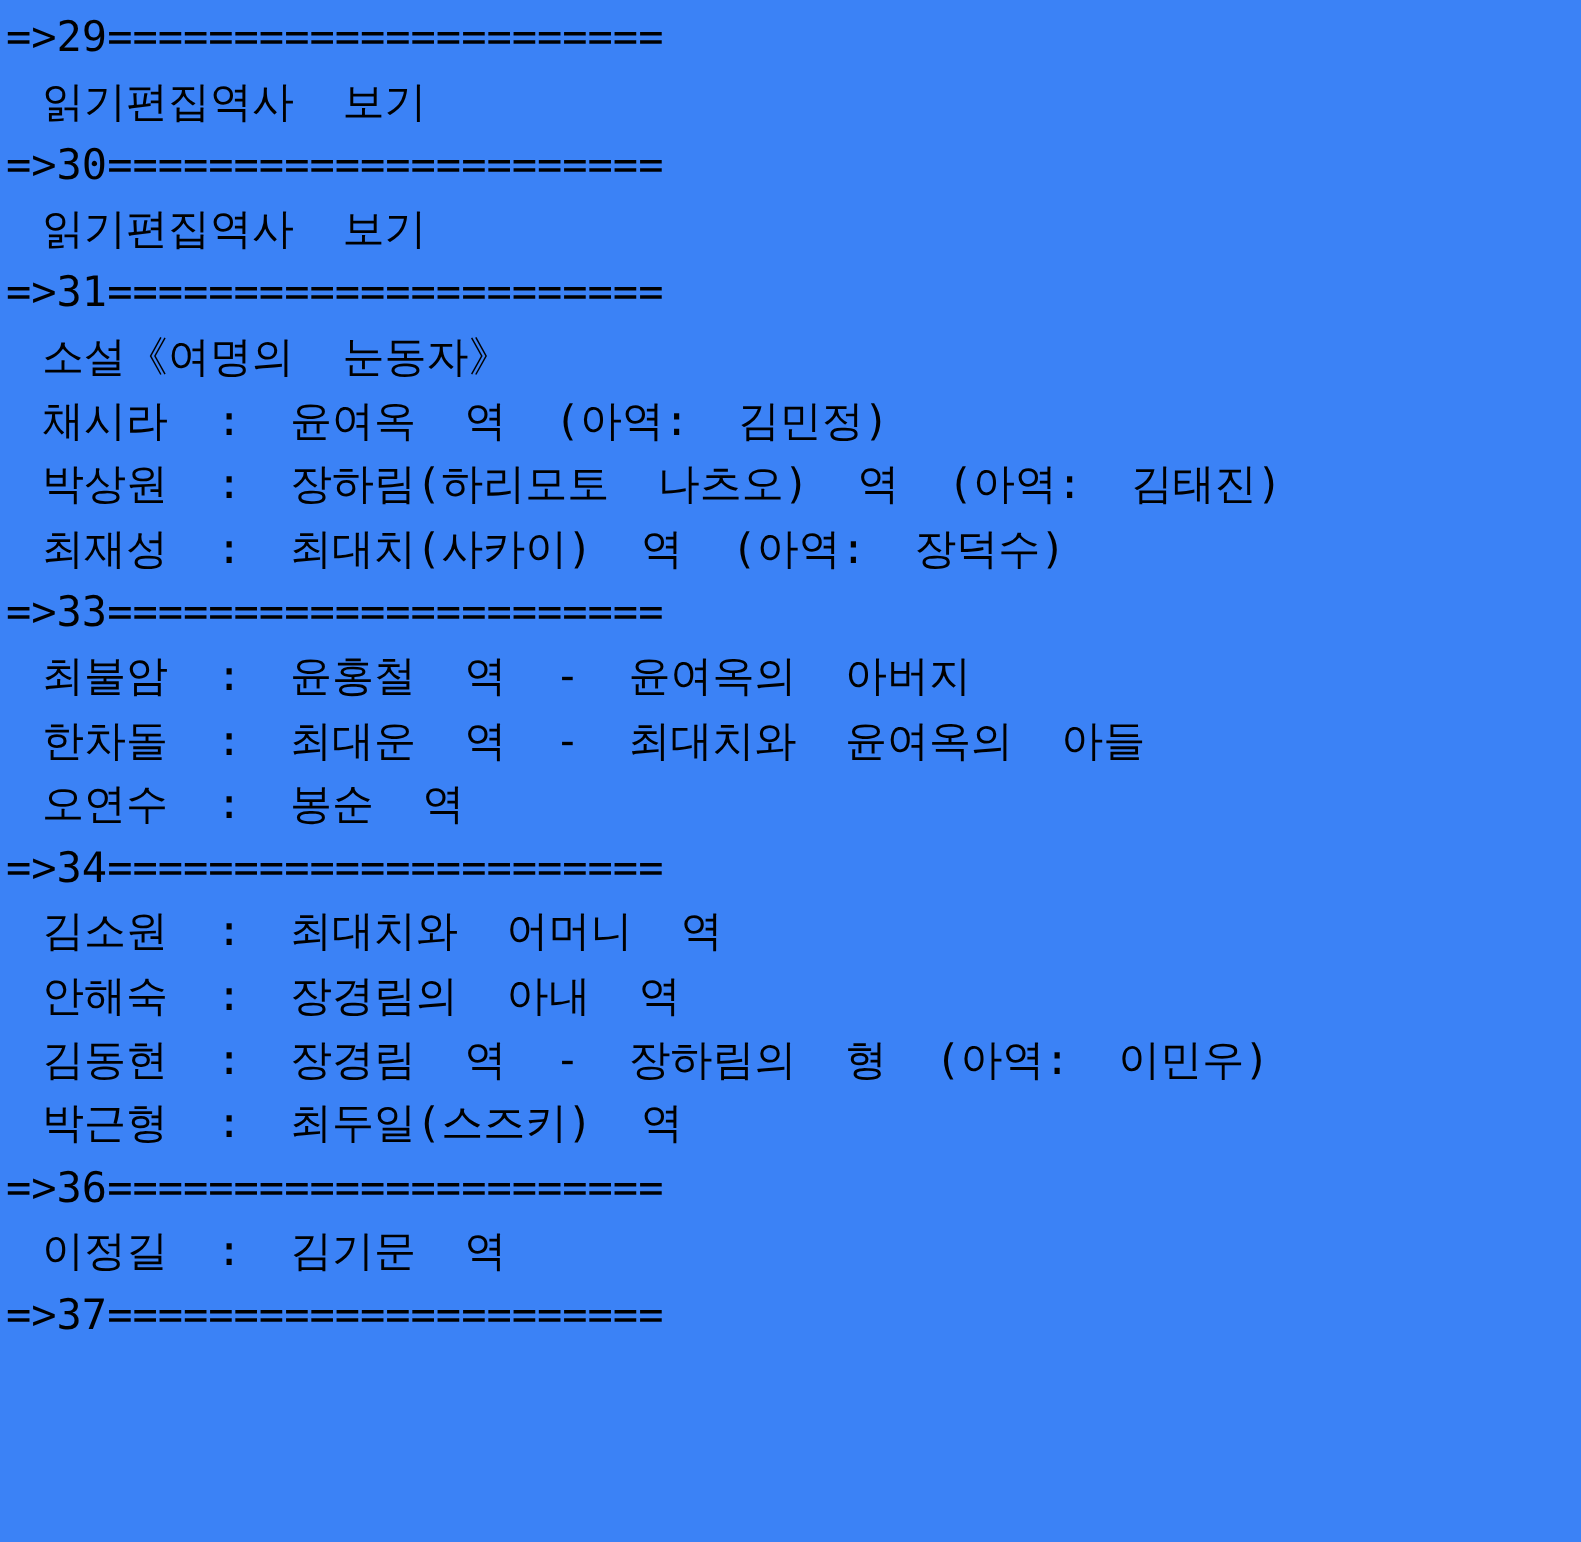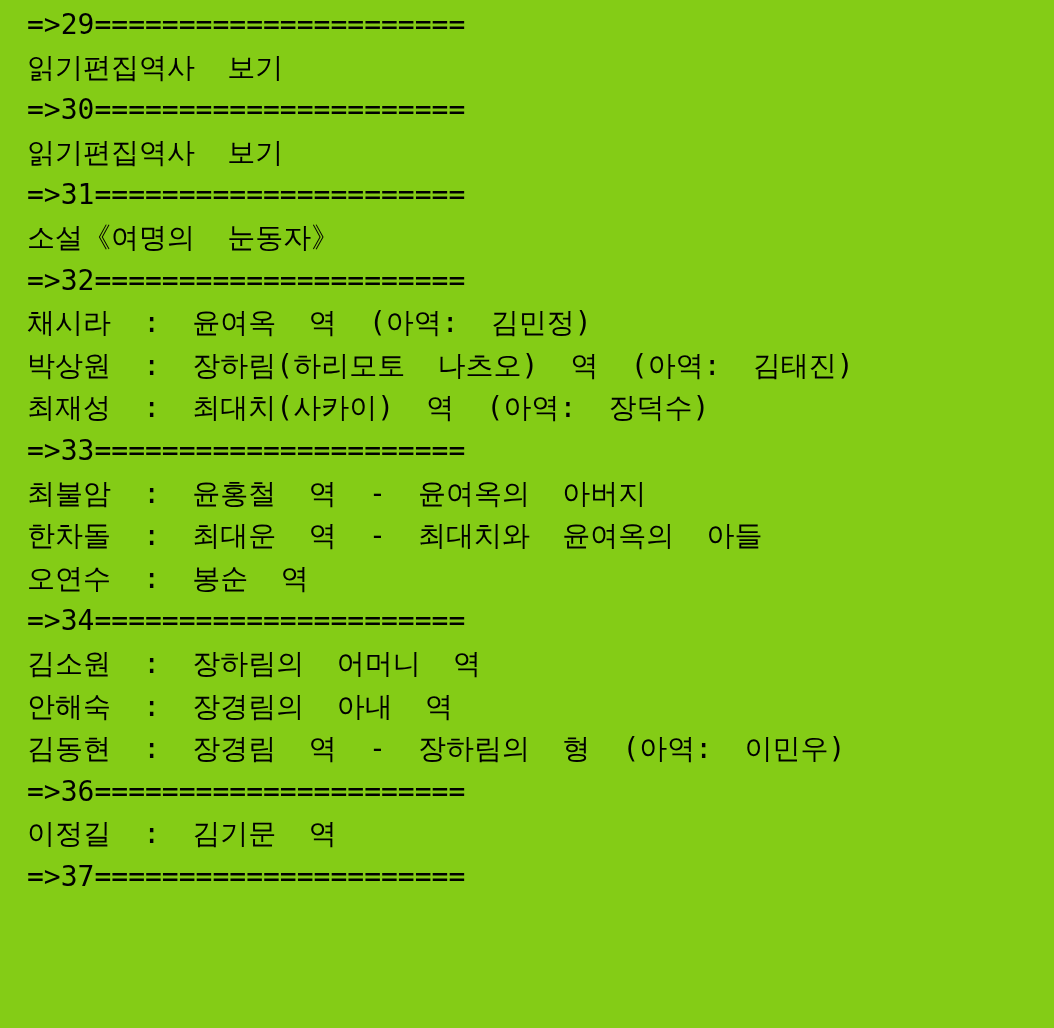--- a/index.html
+++ b/index.html
@@ -9,59 +9,60 @@
   }
   body {
     width: 1054px;
     height: 1028px;
     overflow: hidden;
   }
   .console-output {
     box-sizing: border-box;
     width: 1054px;
     height: 1028px;
-    padding: 4px 0 0 27px;
+    padding: 4px 0 0 4px;
     font-family: "DejaVu Sans Mono", monospace;
     font-size: 28px;
     color: #000000;
-    background: #84cc16;
+    background: #3b82f6;
   }
   .line {
     height: 42.6px;
     line-height: 42.6px;
     white-space: pre;
     overflow: hidden;
   }
   .line.text {
     
     word-spacing: 0.55em;
+    margin-left: 24px;
   }
   .line.separator {
     letter-spacing: 0;
     font-weight: normal;
   }
 </style>
 </head>
 <body>
 
 <div class="console-output">
   <div class="line separator">=&gt;29======================</div>
   <div class="line text">읽기편집역사 보기</div>
   <div class="line separator">=&gt;30======================</div>
   <div class="line text">읽기편집역사 보기</div>
   <div class="line separator">=&gt;31======================</div>
   <div class="line text">소설《여명의 눈동자》</div>
-  <div class="line separator">=&gt;32======================</div>
   <div class="line text">채시라 : 윤여옥 역 (아역: 김민정)</div>
   <div class="line text">박상원 : 장하림(하리모토 나츠오) 역 (아역: 김태진)</div>
   <div class="line text">최재성 : 최대치(사카이) 역 (아역: 장덕수)</div>
   <div class="line separator">=&gt;33======================</div>
   <div class="line text">최불암 : 윤홍철 역 - 윤여옥의 아버지</div>
   <div class="line text">한차돌 : 최대운 역 - 최대치와 윤여옥의 아들</div>
   <div class="line text">오연수 : 봉순 역</div>
   <div class="line separator">=&gt;34======================</div>
-  <div class="line text">김소원 : 장하림의 어머니 역</div>
+  <div class="line text">김소원 : 최대치와 어머니 역</div>
   <div class="line text">안해숙 : 장경림의 아내 역</div>
   <div class="line text">김동현 : 장경림 역 - 장하림의 형 (아역: 이민우)</div>
+  <div class="line text">박근형 : 최두일(스즈키) 역</div>
   <div class="line separator">=&gt;36======================</div>
   <div class="line text">이정길 : 김기문 역</div>
   <div class="line separator">=&gt;37======================</div>
 </div>
 
 </body></html>

